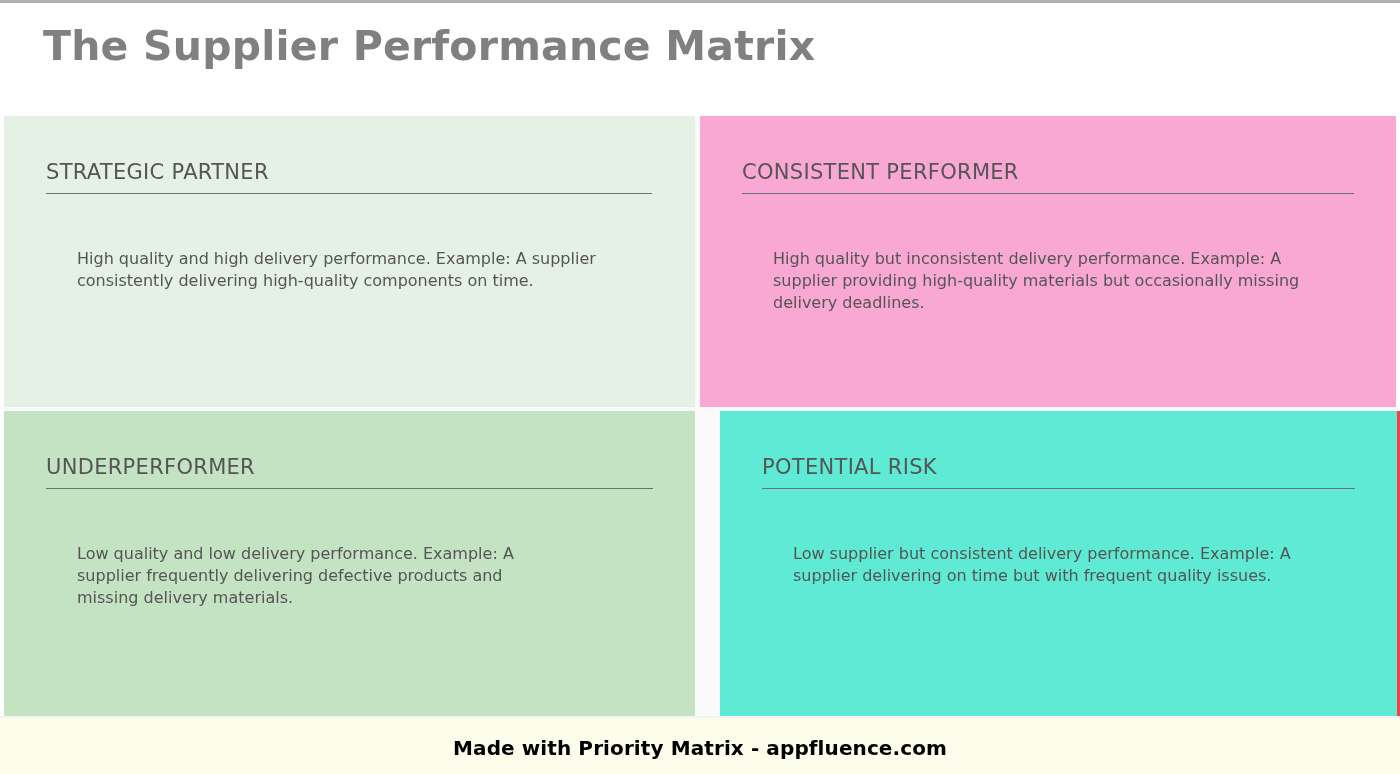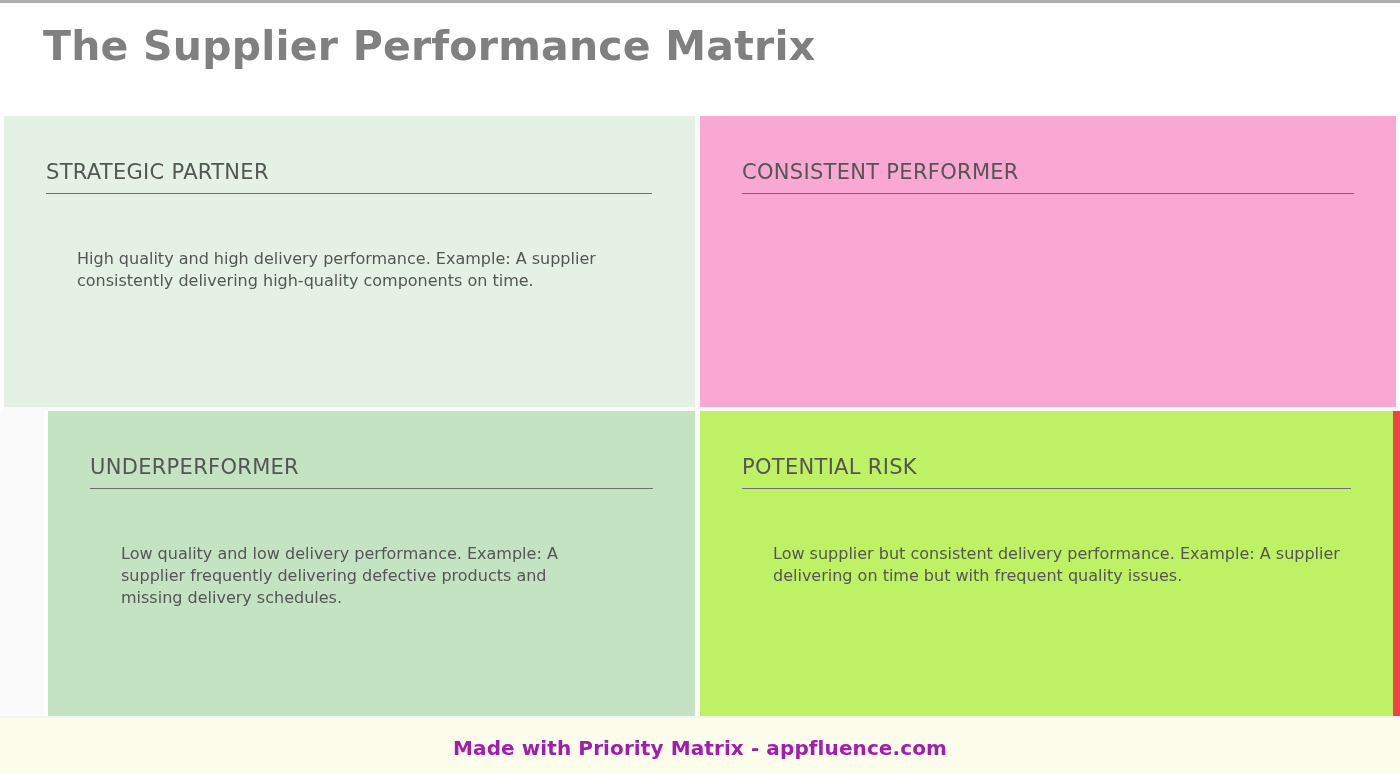--- a/index.html
+++ b/index.html
@@ -61,22 +61,22 @@
 
   .quadrant {
     position: relative;
     overflow: hidden;
     padding: 44px 0 0 0;
   }
 
   
   .q-tl { background: #e5f1e5; border-right: 5px solid #fafafa; border-bottom: 4px solid #fafafa; border-left: 4px solid #ffffff; }
   .q-tr { background: #f9a8d4; border-bottom: 4px solid #fafafa; border-right: 4px solid #ffffff; }
-  .q-bl { background: #c4e3c3; border-right: 5px solid #fafafa; border-left: 4px solid #ffffff; margin-left: 44px; }
-  .q-br { background: #bef264; border-right: 7px solid #ef4444; }
+  .q-bl { background: #c4e3c3; border-right: 5px solid #fafafa; border-left: 4px solid #ffffff; }
+  .q-br { background: #5eead4; border-right: 3px solid #ef4444; margin-left: 20px; }
 
   .q-header {
     margin: 0 42px 0 42px;
     padding-bottom: 9px;
     border-bottom: 1.5px solid #6e6e6e;
     font-family: "DejaVu Sans", sans-serif;
     font-size: 21px;
     font-weight: normal;
     color: #555555;
     letter-spacing: 0.3px;
@@ -108,21 +108,21 @@
     border-top: 2px solid #f3f3f3;
     display: flex;
     align-items: center;
     justify-content: center;
   }
 
   .footer-text {
     font-family: "DejaVu Sans", sans-serif;
     font-size: 20px;
     font-weight: bold;
-    color: #a21caf;
+    color: #000000;
     letter-spacing: 0.1px;
     white-space: nowrap;
   }
 </style>
 </head>
 <body>
 
 <div id="app">
 
   <div class="header">
@@ -131,25 +131,26 @@
 
   <div class="matrix">
 
     <div class="quadrant q-tl">
       <div class="q-header">STRATEGIC PARTNER</div>
       <div class="q-body">High quality and high delivery performance. Example: A supplier consistently delivering high-quality components on time.</div>
     </div>
 
     <div class="quadrant q-tr">
       <div class="q-header">CONSISTENT PERFORMER</div>
+      <div class="q-body">High quality but inconsistent delivery performance. Example: A supplier providing high-quality materials but occasionally missing delivery deadlines.</div>
     </div>
 
     <div class="quadrant q-bl">
       <div class="q-header">UNDERPERFORMER</div>
-      <div class="q-body">Low quality and low delivery performance. Example: A supplier frequently delivering defective products and missing delivery schedules.</div>
+      <div class="q-body">Low quality and low delivery performance. Example: A supplier frequently delivering defective products and missing delivery materials.</div>
     </div>
 
     <div class="quadrant q-br">
       <div class="q-header">POTENTIAL RISK</div>
       <div class="q-body">Low supplier but consistent delivery performance. Example: A supplier delivering on time but with frequent quality issues.</div>
     </div>
 
   </div>
 
   <div class="footer">

